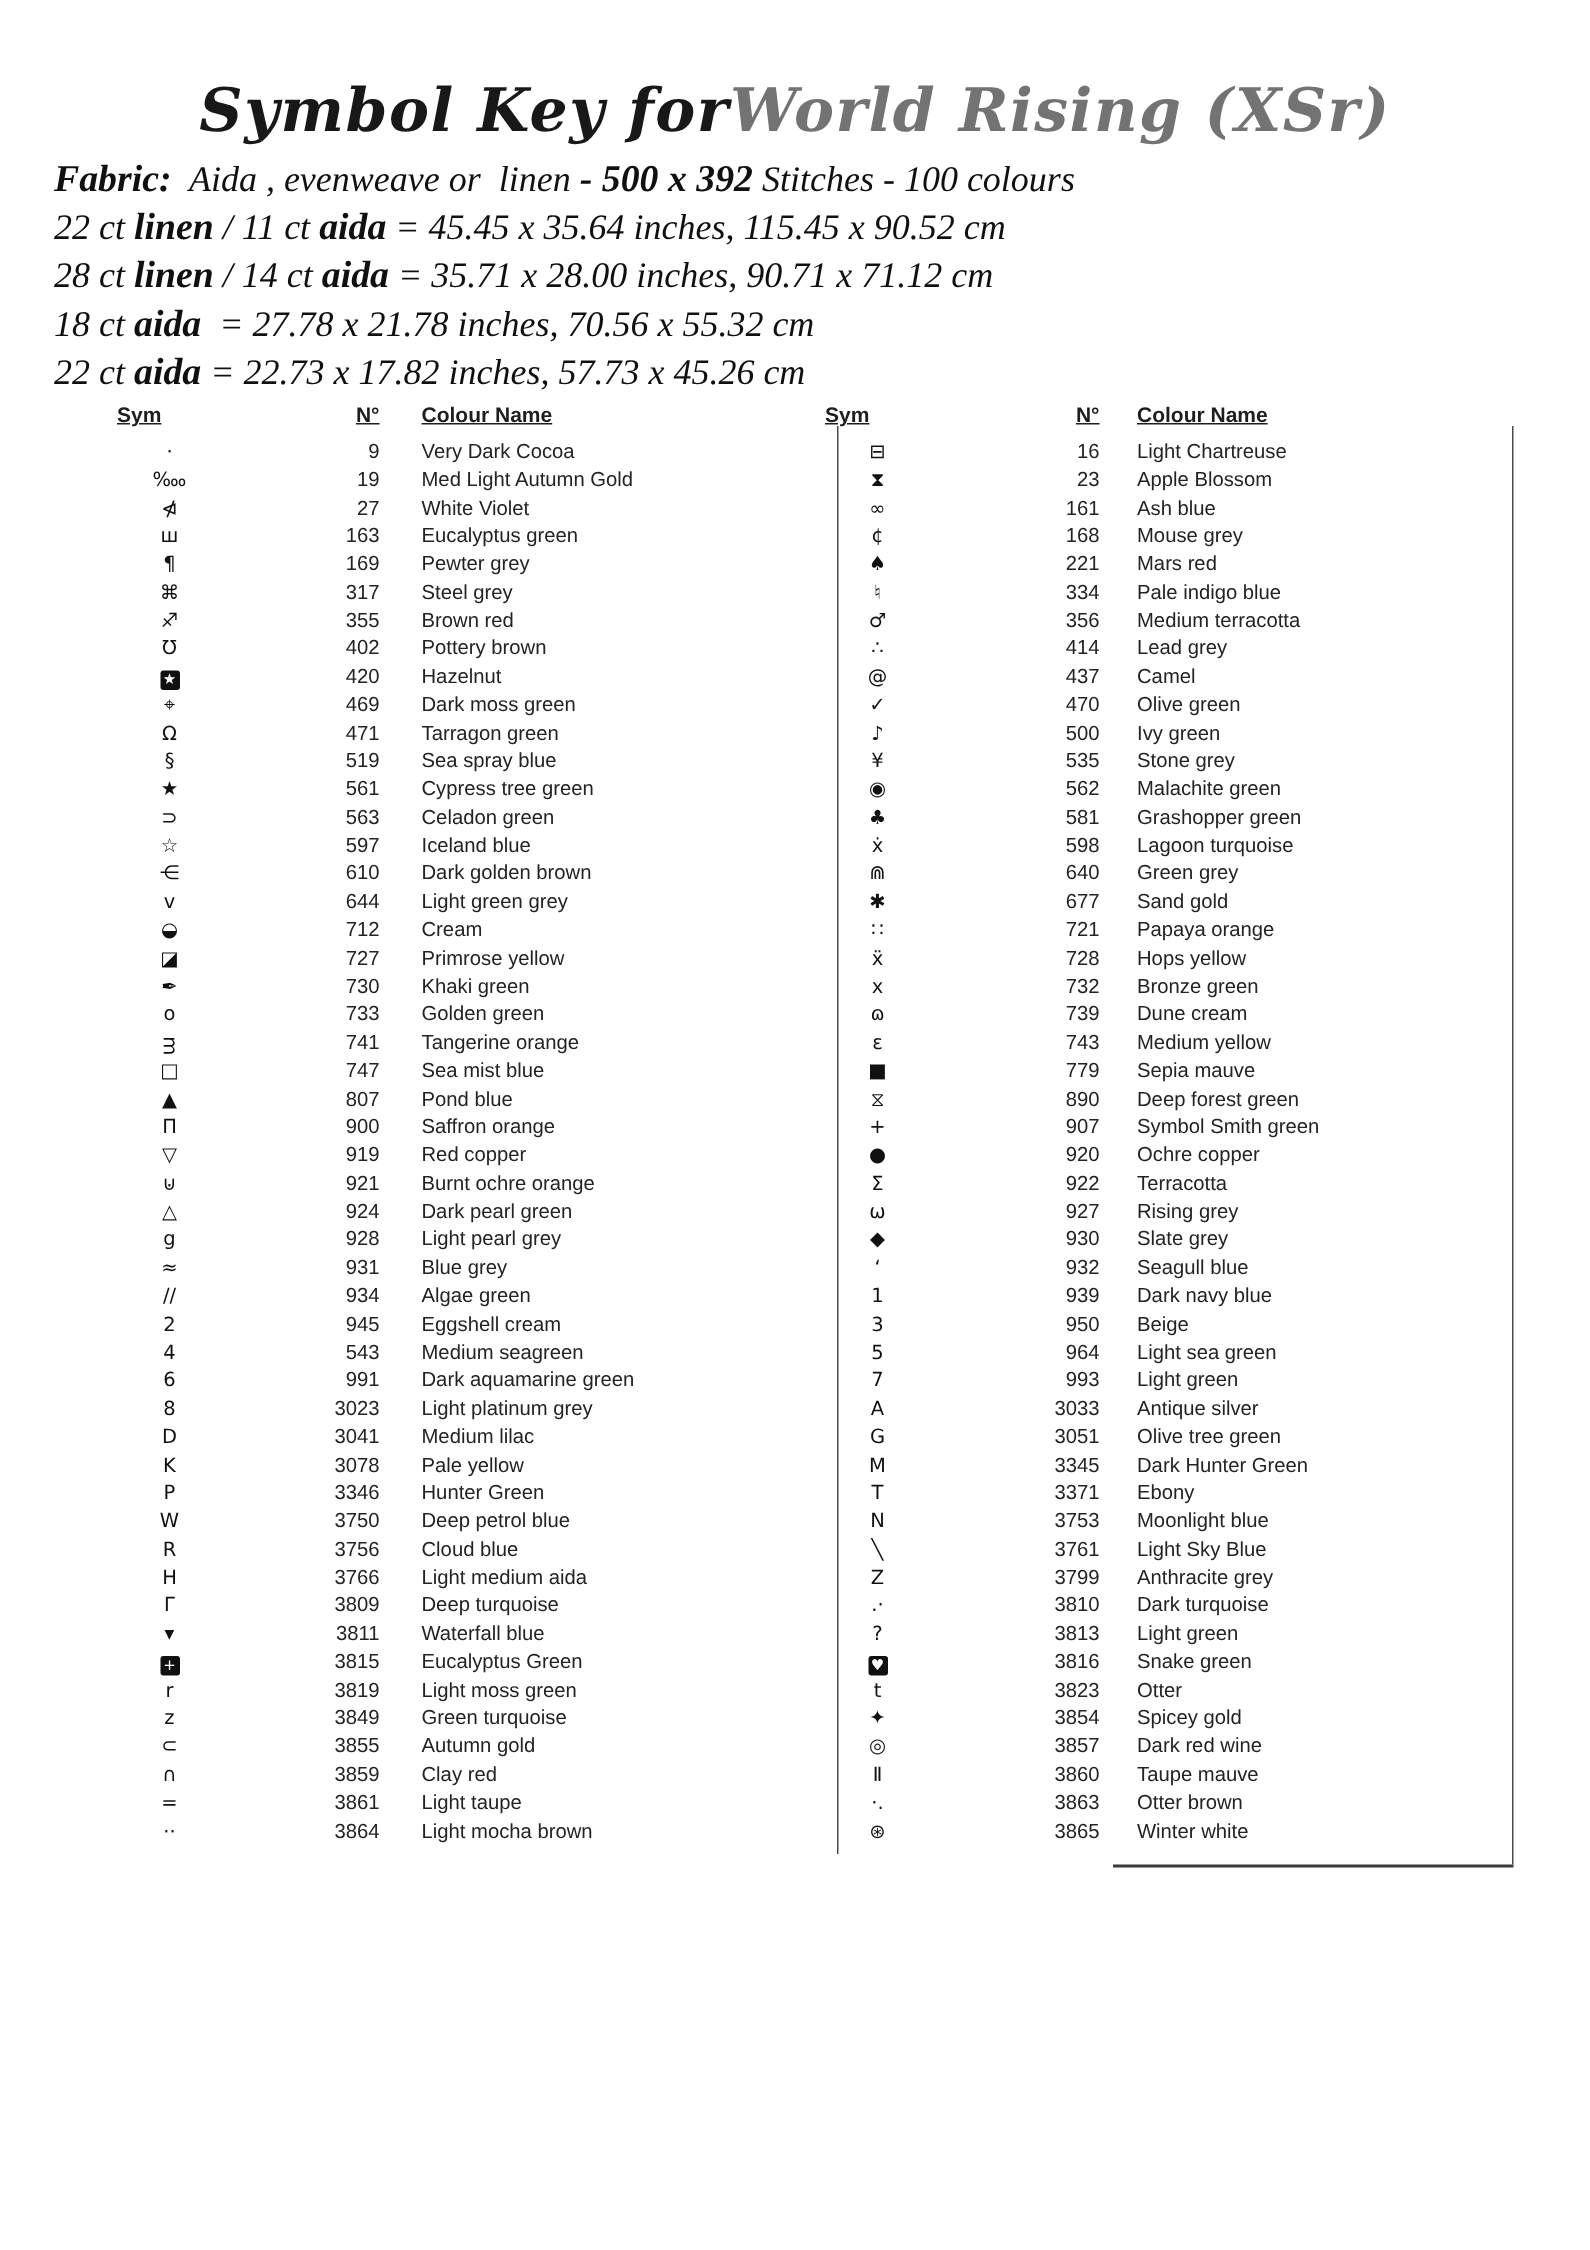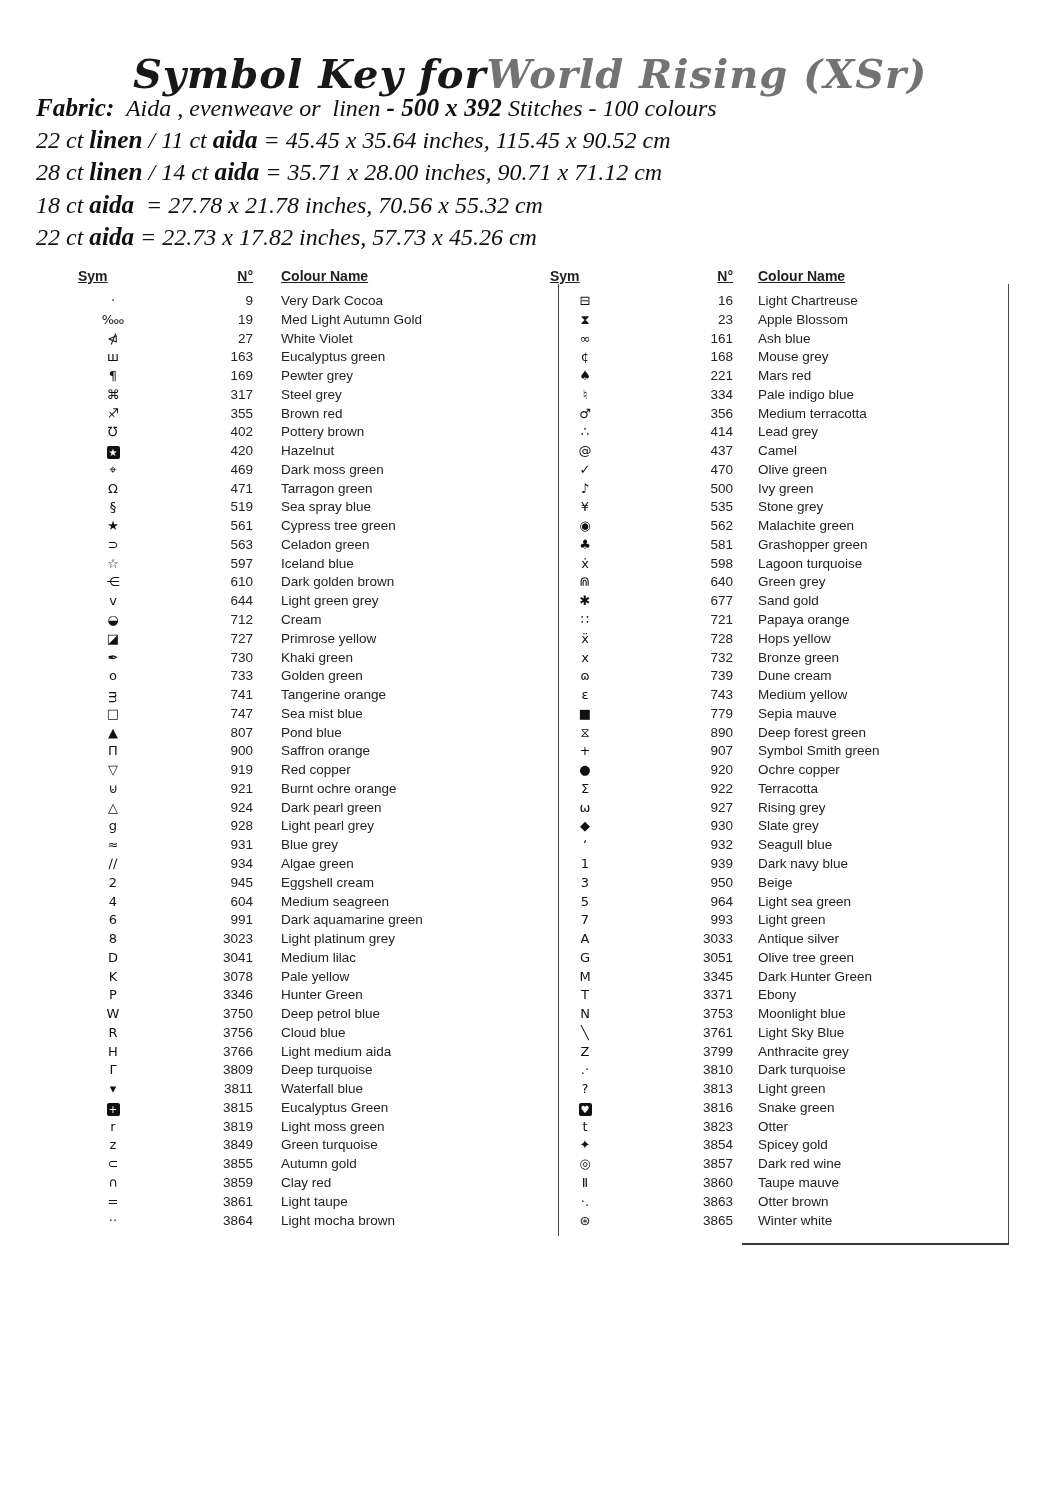--- a/index.html
+++ b/index.html
@@ -10,21 +10,21 @@
   
   #title{
     position:absolute;top:50px;left:0;width:100%;text-align:center;
     font-family:"DejaVu Serif",serif;font-style:italic;font-weight:bold;
     font-size:40px;letter-spacing:1px;white-space:nowrap;
   }
   #title .t-black{color:#181818;}
   #title .t-red{color:#737373;}
   
   #fabric{
-    position:absolute;left:36px;top:92px;
+    position:absolute;left:36px;top:104px;
     font-family:"Liberation Serif",serif;font-style:italic;
     font-size:24px;line-height:32.2px;color:#101010;white-space:pre;
   }
   .fline b{font-weight:bold;font-size:1.05em;}
   
   .kcol{position:absolute;top:268px;}
   #col-left{left:78px;width:470px;}
   #col-right{left:550px;width:456px;}
   .khead,.trow{display:grid;align-items:baseline;}
   #col-left .khead,#col-left .trow{grid-template-columns:70px 105px 1fr;}
@@ -221,21 +221,21 @@
         <span class="num">934</span>
         <span class="name">Algae green</span>
       </div>
       <div class="trow">
         <span class="sym">2</span>
         <span class="num">945</span>
         <span class="name">Eggshell cream</span>
       </div>
       <div class="trow">
         <span class="sym">4</span>
-        <span class="num">604</span>
+        <span class="num">543</span>
         <span class="name">Medium seagreen</span>
       </div>
       <div class="trow">
         <span class="sym">6</span>
         <span class="num">991</span>
         <span class="name">Dark aquamarine green</span>
       </div>
       <div class="trow">
         <span class="sym">8</span>
         <span class="num">3023</span>

